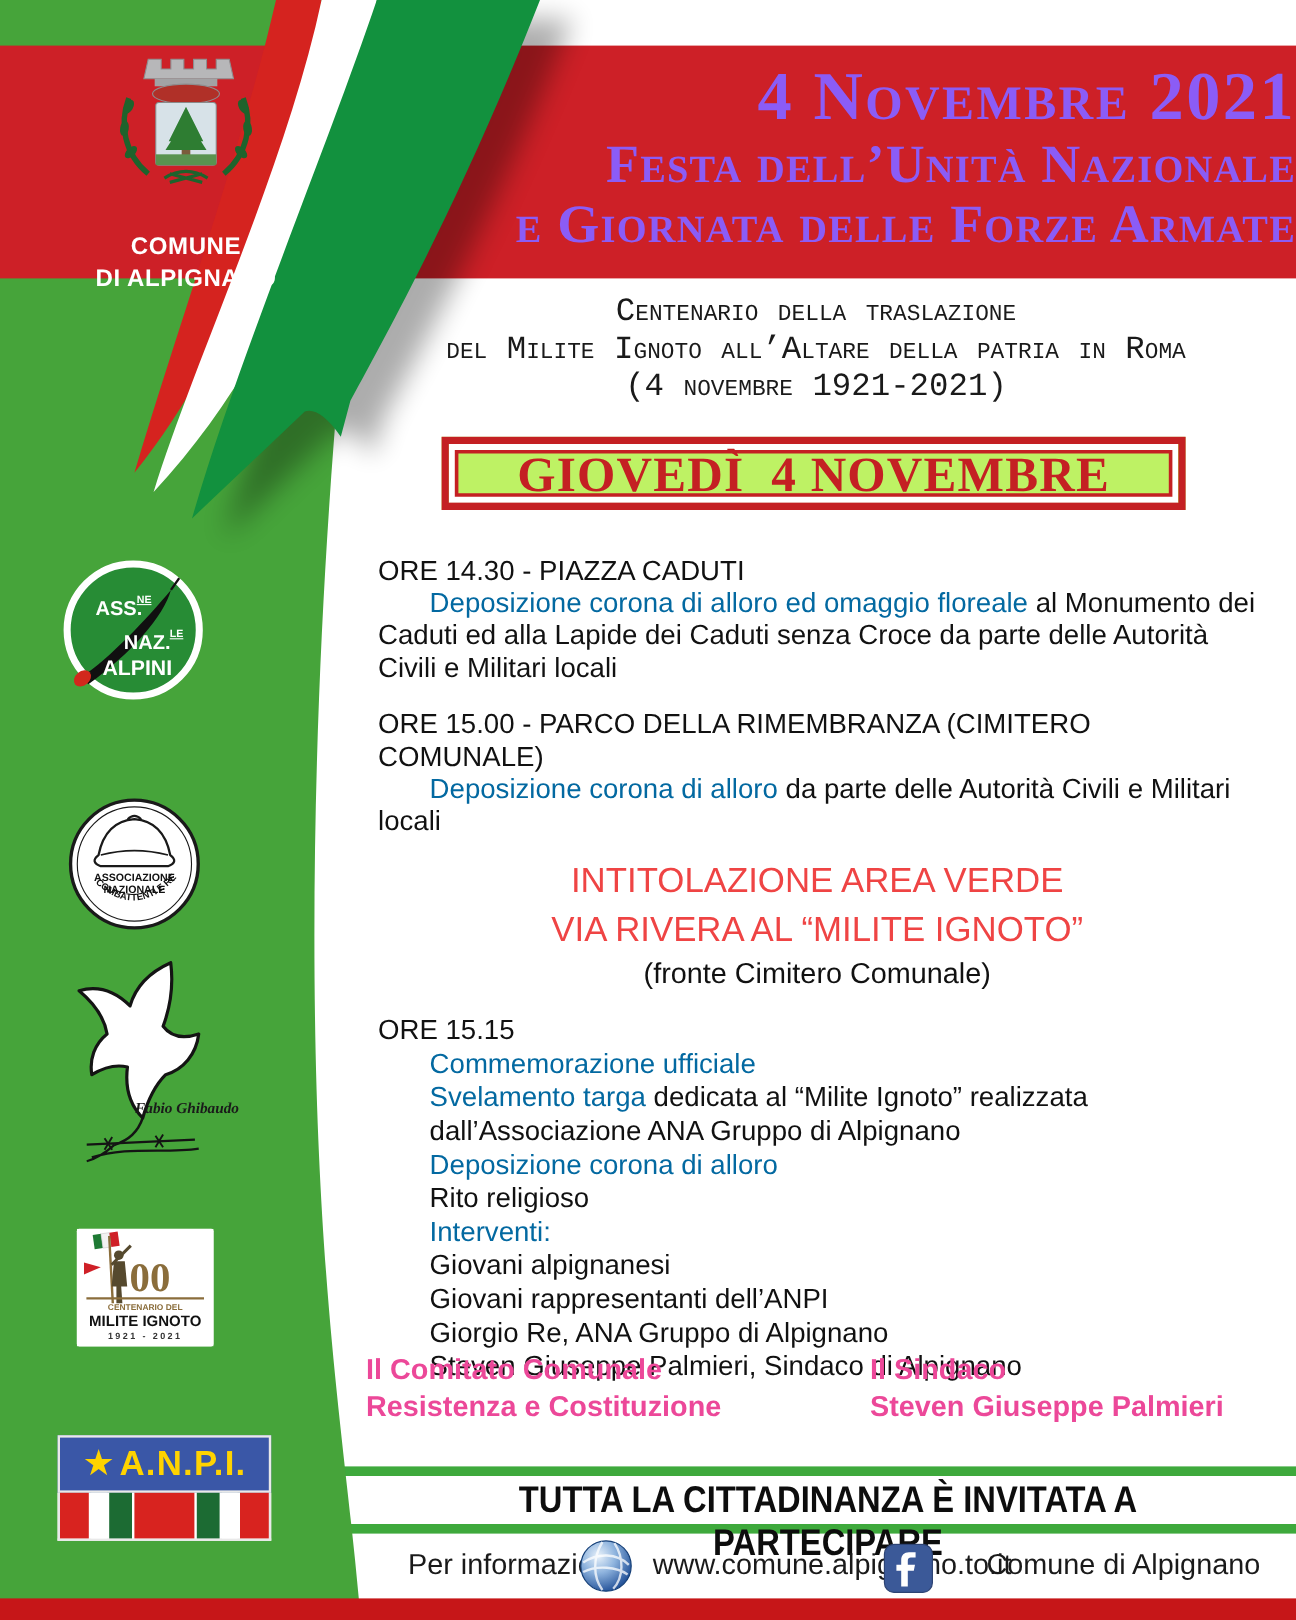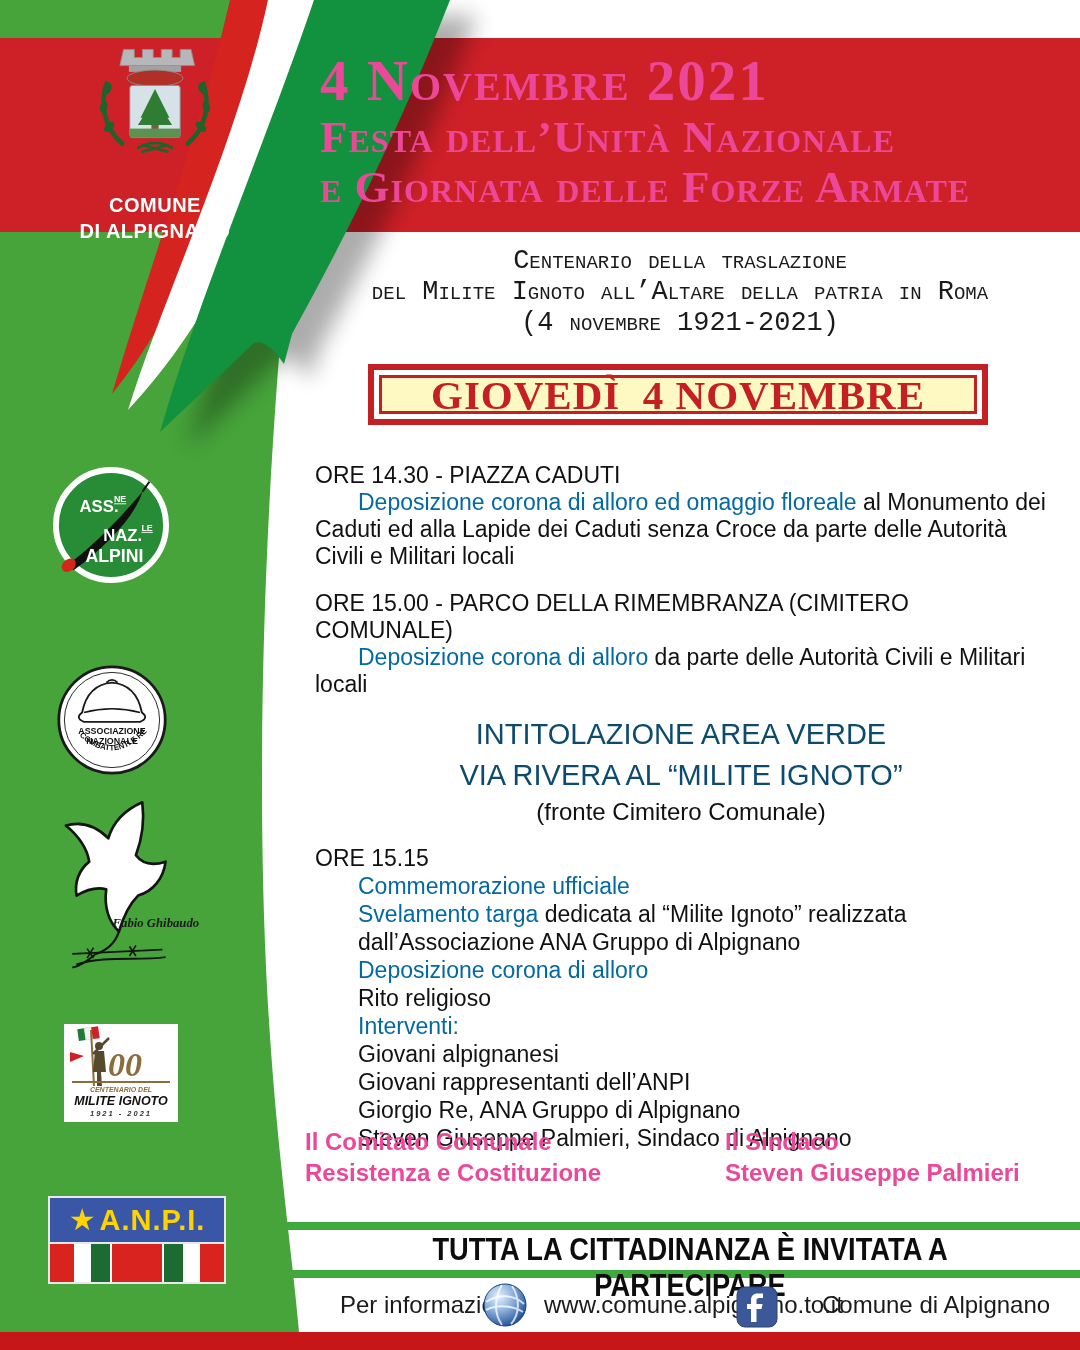--- a/index.html
+++ b/index.html
@@ -1,41 +1,41 @@
 <!DOCTYPE html>
 <html><head>
 <meta charset="utf-8">
 <style>
   html,body{margin:0;padding:0;background:#666;}
   #poster{position:relative;width:1080px;height:1350px;background:#ffffff;overflow:hidden;
           font-family:"Liberation Sans",sans-serif;}
   .abs{position:absolute;}
   
   #redband{left:0;top:38px;width:1080px;height:194px;background:#cd2027;}
-  #titleblock{left:320px;top:50px;width:760px;text-align:left;color:#ec4899;
+  #titleblock{left:320px;top:50px;width:760px;text-align:right;color:#8b5cf6;
               font-family:"Liberation Serif",serif;font-weight:bold;font-variant:small-caps;}
   #title1{font-size:57px;line-height:62px;letter-spacing:2px;}
   #title2,#title3{font-size:45px;line-height:50px;letter-spacing:1px;}
   #subtitle{left:315px;top:246px;width:730px;text-align:center;color:#1a1a1a;
             font-family:Liberation Mono, monospace;font-variant:small-caps;font-size:27px;line-height:31px;}
   
   #daybox{left:368px;top:364px;width:620px;height:61px;box-sizing:border-box;
-          border:6px solid #c42023;background:#fef9c3;
+          border:6px solid #c42023;background:#bef264;
           box-shadow:inset 0 0 0 5px #ffffff, inset 0 0 0 8px #c42023;
           display:flex;align-items:center;justify-content:center;}
   #daybox span{font-family:"Liberation Serif",serif;font-weight:bold;font-size:41px;color:#c42023;
                letter-spacing:1px;white-space:pre;}
   
   #content{left:315px;top:462px;width:732px;color:#111;font-weight:normal;}
   .h-line{font-size:23px;line-height:27px;}
   .para{font-size:23px;line-height:27px;}
   .red{color:#0369a1;margin-left:43px;}
   .mt18{margin-top:18px;} .mt16{margin-top:16px;}
   #intito{ text-align:center;}
-  #intito .big{font-size:29px;line-height:41px;color:#0c4a6e;}
+  #intito .big{font-size:29px;line-height:41px;color:#ef4444;}
   #intito .note{font-size:24px;line-height:32px;color:#111;}
   .prog{font-size:23px;line-height:28px;}
   
   .sig{top:1126px;text-align:left;font-size:24px;line-height:31px;font-weight:bold;color:#ec4899;}
   #sigleft{left:305px;width:320px;}
   #sigright{left:725px;width:320px;}
   
   .gbar{left:0;width:1080px;height:8px;background:#3ea93c;}
   #banner{left:300px;top:1232px;width:780px;text-align:center;font-size:31px;line-height:36px;
           font-weight:bold;color:#0d0d0d;transform:scaleX(.88);letter-spacing:0px;}
@@ -46,21 +46,21 @@
   #comune .cname{font-size:20px;line-height:26px;letter-spacing:.5px;}
   
   .logo{position:absolute;}
   #anpi{left:48px;top:1196px;width:178px;}
   #anpi .blue{height:44px;background:#3a57a7;border:2px solid #e9e9e9;display:flex;align-items:center;
               justify-content:center;gap:4px;}
   #anpi .star{color:#ffd300;font-size:30px;line-height:30px;}
   #anpi .txt{color:#ffd300;font-size:29px;font-weight:bold;letter-spacing:1px;}
   #anpi .ribbon{height:38px;border:2px solid #e9e9e9;border-top:none;display:flex;gap:2px;background:#fff;}
   #anpi .ribbon div{height:100%;}
-  #cent{left:64px;top:1024px;width:114px;height:98px;background:#fff;border-radius:2px;font-style:italic;}
+  #cent{left:64px;top:1024px;width:114px;height:98px;background:#fff;border-radius:2px;}
 </style>
 </head>
 <body>
 
 <div id="poster">
 
   <div class="abs gbar" style="top:1222px;"></div>
   <div class="abs gbar" style="top:1270px;"></div>
 
   <svg class="abs" style="left:0;top:0;" width="330" height="1350" viewBox="0 0 330 1350">

